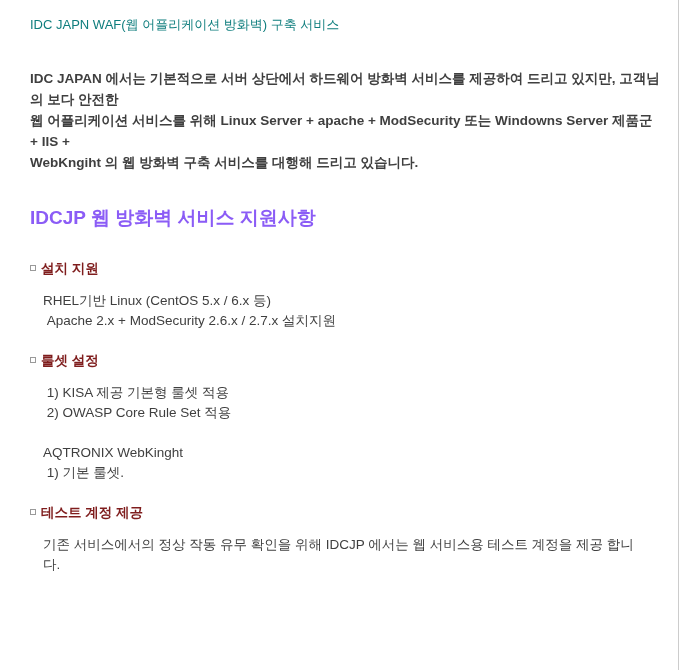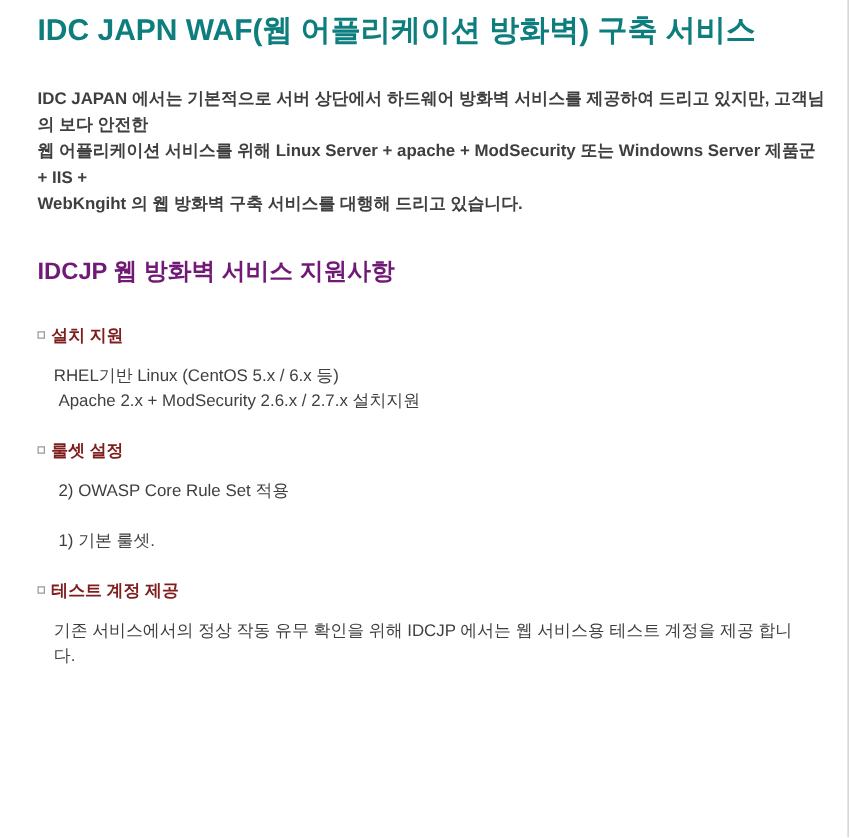--- a/index.html
+++ b/index.html
@@ -21,41 +21,41 @@
     right: 1px;
     width: 1px;
     height: 670px;
     background: #cccccc;
   }
   .content {
     padding: 14px 30px 0 30px;
   }
   h1.page-title {
     margin: 0;
-    font-size: 24px;
+    font-size: 13px;
     line-height: 22px;
-    font-weight: bold;
+    font-weight: normal;
     color: #0e7d7d;
     letter-spacing: 0;
   }
   .intro {
     margin-top: 32px;
     font-size: 13.5px;
     line-height: 21px;
     color: #3f3f3f;
     width: 632px;
     font-weight: bold;
   }
   .intro .intro-line { white-space: pre-wrap; }
   h2.section-title {
     margin: 34px 0 0 0;
     font-size: 19px;
     line-height: 22px;
     font-weight: bold;
-    color: #701a75;
+    color: #8b5cf6;
   }
   .sections { margin-top: 30px; }
   .svc-section { margin: 0; }
   .svc-heading {
     margin: 0;
     font-size: 13.5px;
     line-height: 20px;
     font-weight: bold;
     color: #7f1d1d;
     display: flex;
@@ -109,23 +109,25 @@
             <div class="line">RHEL기반 Linux (CentOS 5.x / 6.x 등)</div>
             <div class="line"> Apache 2.x + ModSecurity 2.6.x / 2.7.x 설치지원</div>
           </div>
         </section>
         <section class="svc-section">
           <h3 class="svc-heading">
             <span class="bullet"></span>
             <span>룰셋 설정</span>
           </h3>
           <div class="group">
+            <div class="line"> 1) KISA 제공 기본형 룰셋 적용</div>
             <div class="line"> 2) OWASP Core Rule Set 적용</div>
           </div>
           <div class="group">
+            <div class="line">AQTRONIX WebKinght</div>
             <div class="line"> 1) 기본 룰셋.</div>
           </div>
         </section>
         <section class="svc-section">
           <h3 class="svc-heading">
             <span class="bullet"></span>
             <span>테스트 계정 제공</span>
           </h3>
           <div class="group">
             <div class="line">기존 서비스에서의 정상 작동 유무 확인을 위해 IDCJP 에서는 웹 서비스용 테스트 계정을 제공 합니다.</div>

